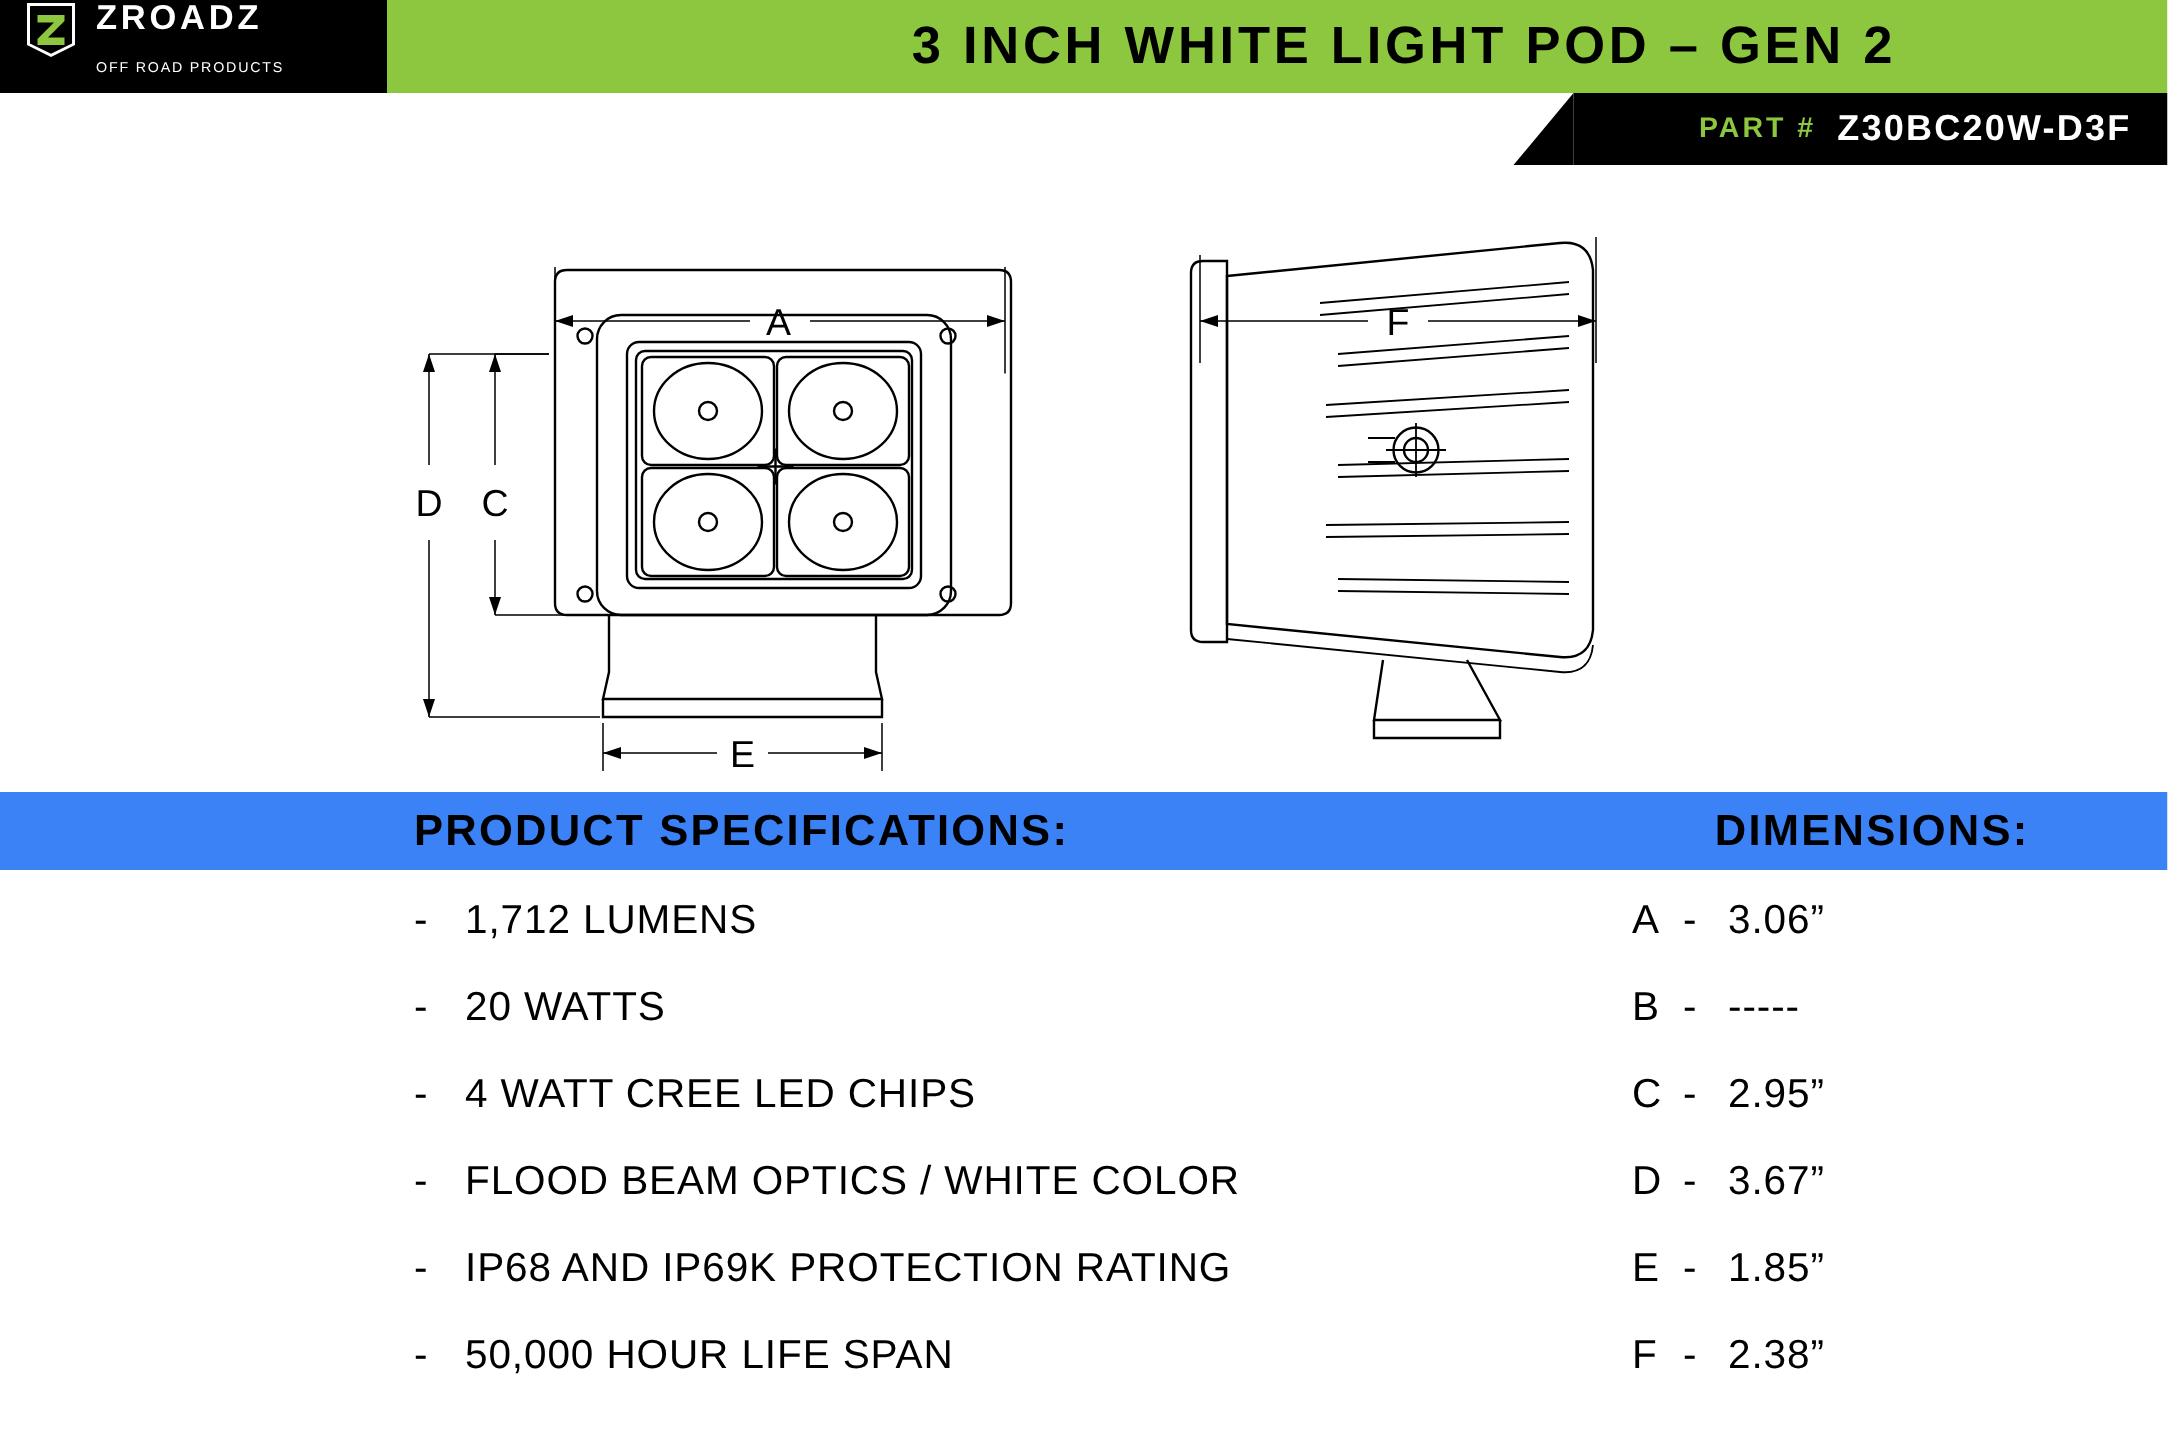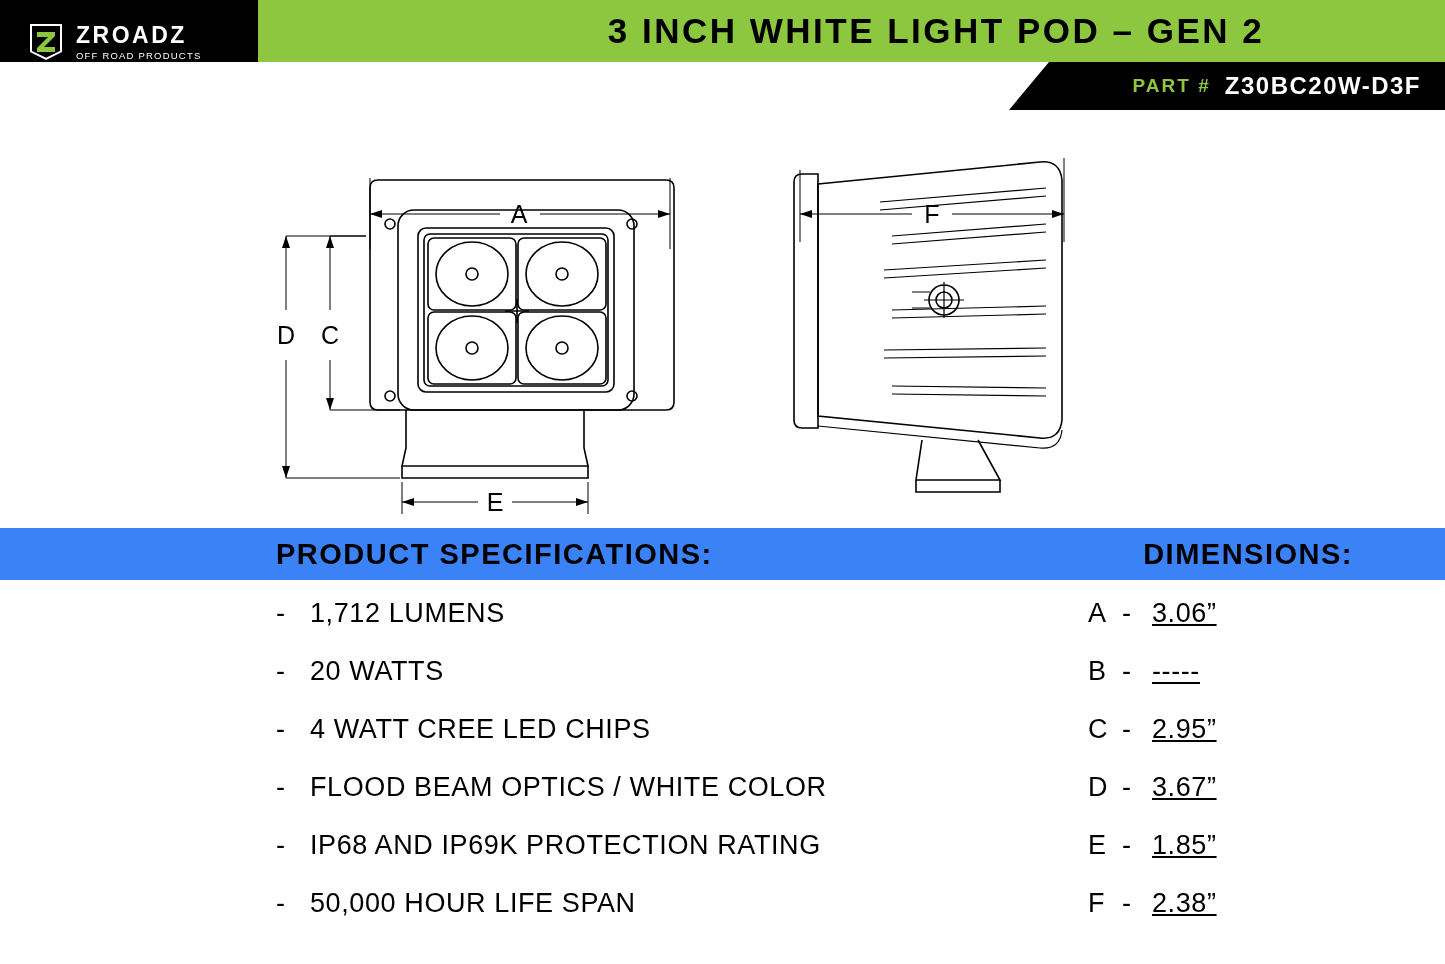--- a/index.html
+++ b/index.html
@@ -30,22 +30,22 @@
     background: #8dc63f;
   }
   .logo-block {
     position: absolute;
     left: 0;
     top: 0;
     width: 258px;
     height: 62px;
     background: #000000;
     display: flex;
-    align-items: flex-end;
-    padding-left: 26px;
+    align-items: flex-start;
+    padding-left: 14px;
     box-sizing: border-box;
   }
   .logo-mark {
     width: 40px;
     height: 40px;
     position: relative;
     flex: 0 0 auto;
     margin-right: 10px;
   }
   .logo-text {
@@ -58,21 +58,21 @@
     font-size: 23px;
     font-weight: bold;
     letter-spacing: 2.5px;
     line-height: 23px;
   }
   .logo-tag {
     color: #ffffff;
     font-size: 9.5px;
     letter-spacing: 1.2px;
     line-height: 13px;
-    margin-top: 2px;
+    margin-top: 16px;
   }
   .header-title {
     position: absolute;
     left: 258px;
     top: 0;
     width: 1386px;
     height: 62px;
     line-height: 62px;
     text-align: center;
     color: #000000;
@@ -203,21 +203,20 @@
   .dim-letter {
     width: 34px;
     flex: 0 0 auto;
   }
   .dim-dash {
     width: 30px;
     flex: 0 0 auto;
   }
   .dim-value {
     flex: 0 0 auto;
-    text-decoration: underline;
   }
 </style>
 </head>
 <body>
 
 <div class="header">
   <div class="header-green-bar"></div>
 
   <div class="logo-block">
     <div class="logo-mark">

